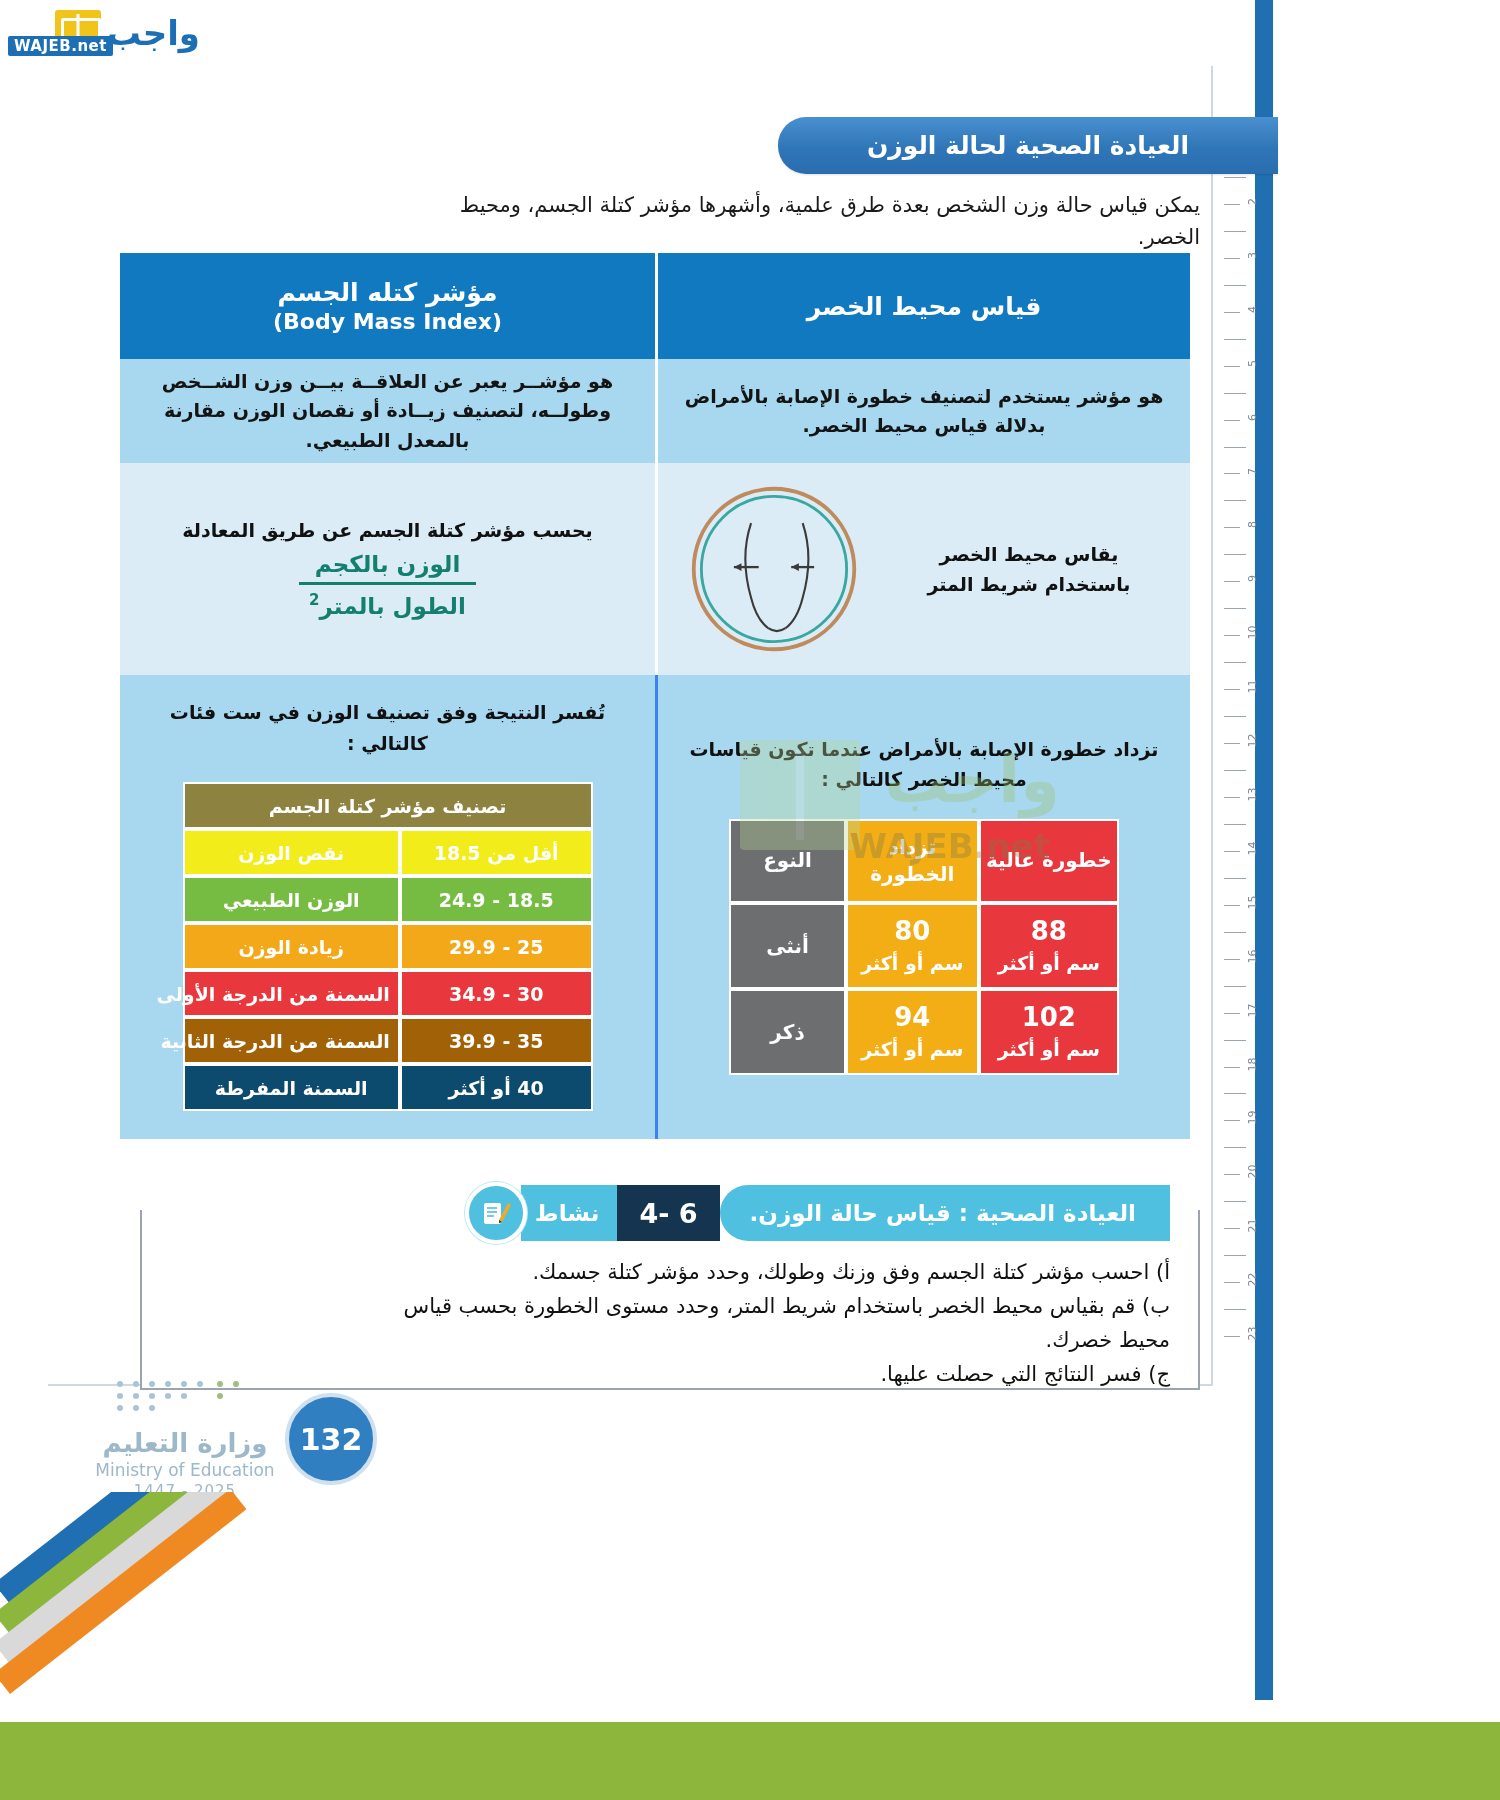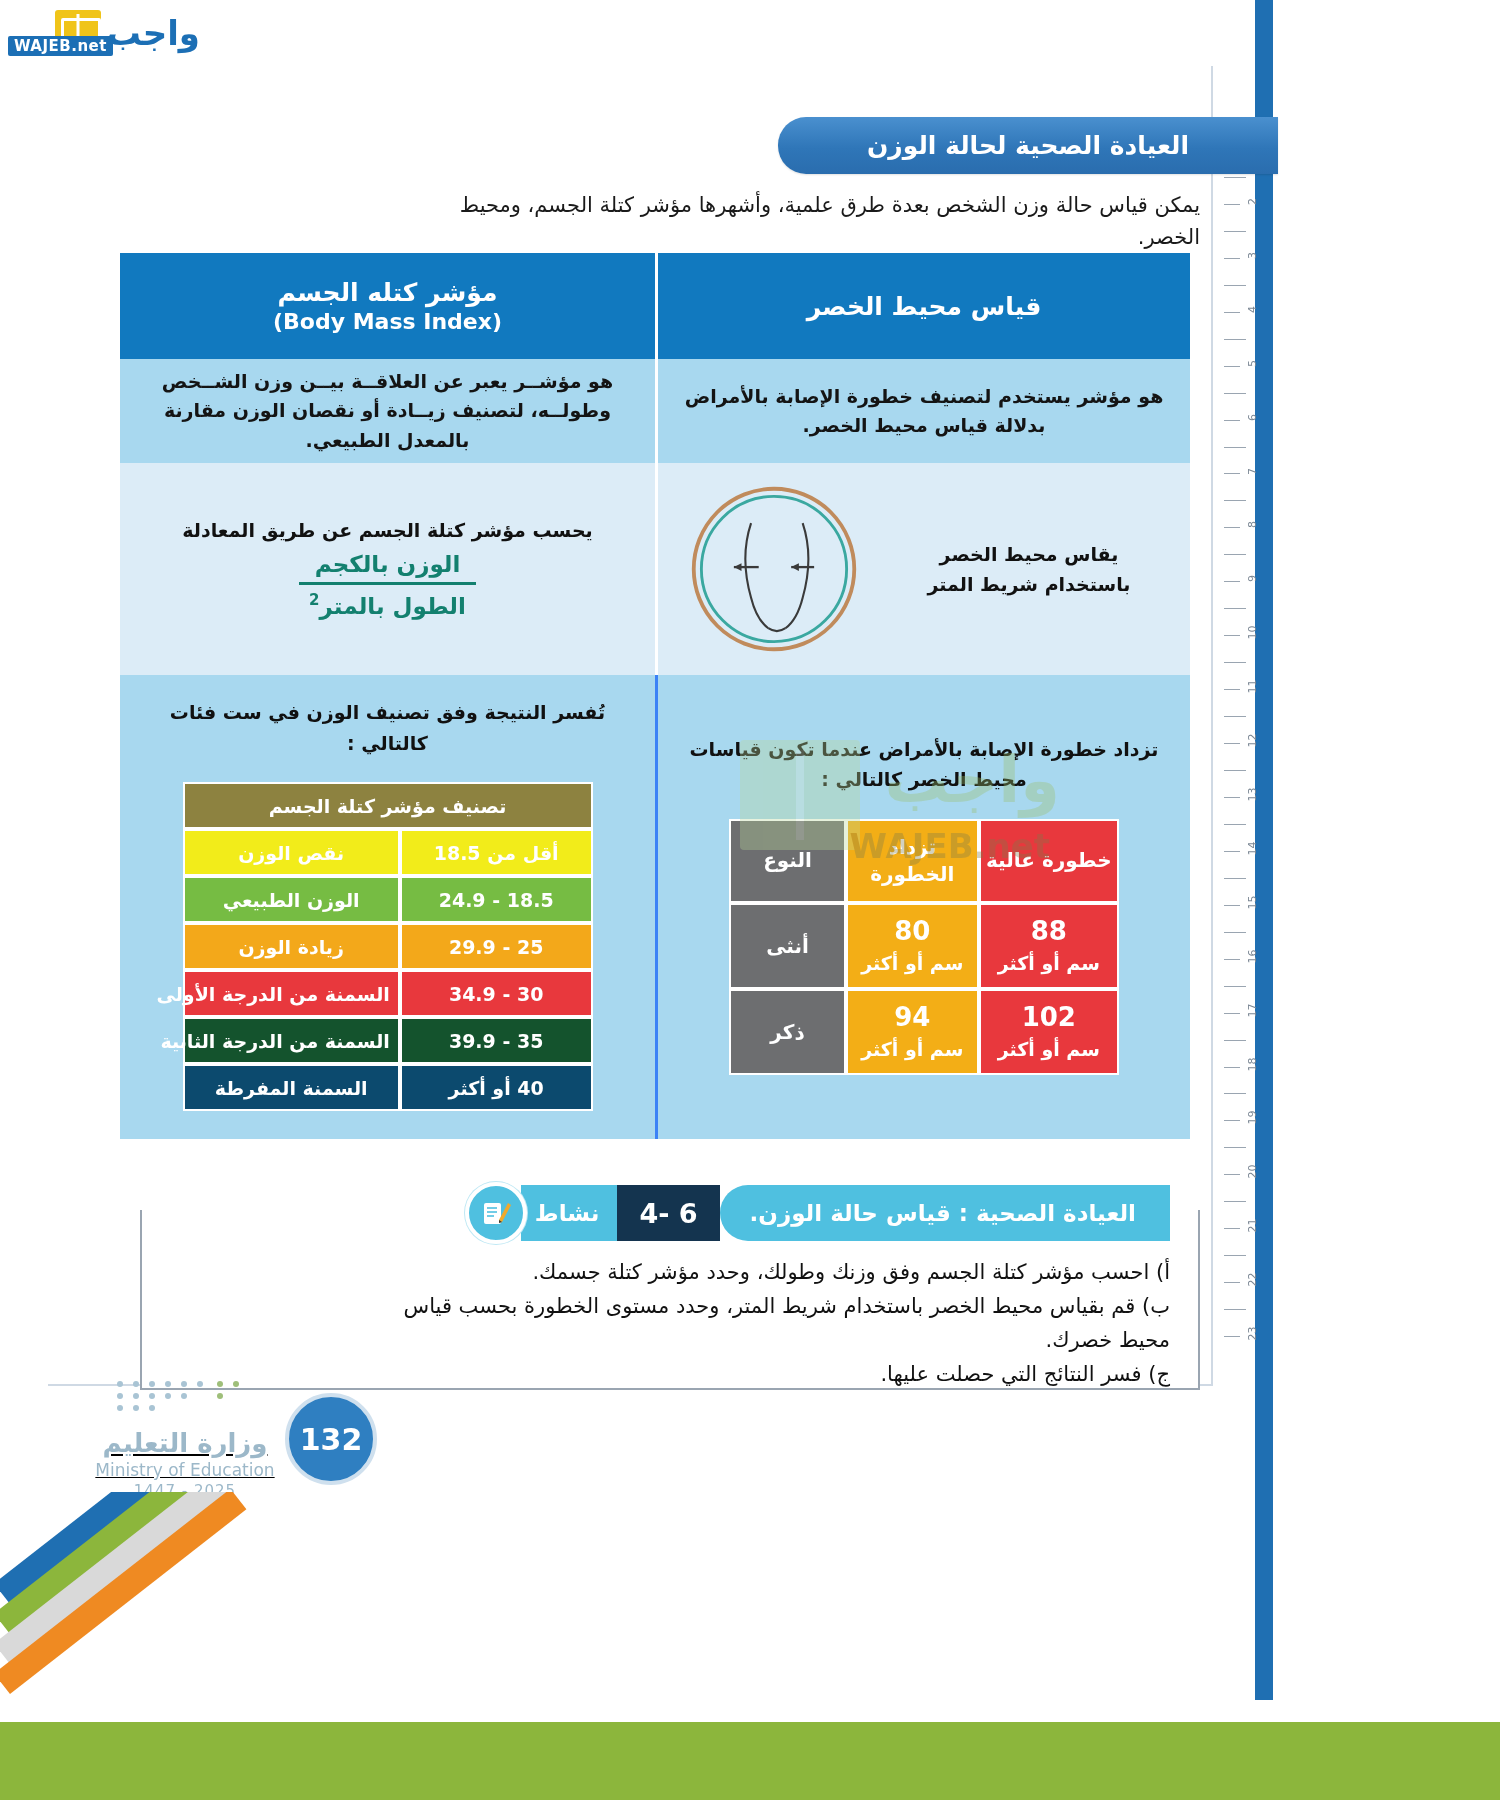--- a/index.html
+++ b/index.html
@@ -179,21 +179,21 @@
     white-space: nowrap;
   }
   .bmi-head {
     background: #8d8240; color: #ffffff;
     font-size: 20px; height: 52px;
   }
   .bmi-r0 { background: #f2ec1a; color: #1a1a1a; }
   .bmi-r1 { background: #76bc43; }
   .bmi-r2 { background: #f3a81a; }
   .bmi-r3 { background: #e8383d; }
-  .bmi-r4 { background: #14532d; }
+  .bmi-r4 { background: #a16207; }
   .bmi-r5 { background: #0c4a6e; }
 
   
   .waist-table {
     border-collapse: separate; border-spacing: 0;
     margin: 0 auto; width: 390px; table-layout: fixed;
   }
   .waist-table td {
     border: 2px solid #ffffff; text-align: center;
     color: #ffffff; font-weight: bold; padding: 6px 4px;
@@ -270,21 +270,21 @@
     line-height: 1.62;
   }
 
   
   .footer-green {
     position: absolute; bottom: 0; left: 0;
     width: 1500px; height: 78px; background: #8cb63c;
   }
   .moe {
     position: absolute; bottom: 300px; right: 1200px;
-    width: 230px; text-align: center; text-decoration: underline;
+    width: 230px; text-align: center;
   }
   .moe-dots { width: 150px; height: 42px; margin: 0 auto 6px auto; }
   .moe-ar {
     font-size: 26px; color: #9cb8c9; font-weight: bold; letter-spacing: 3px;
   }
   .moe-en { font-size: 17px; color: #9cb8c9; margin-top: 2px; }
   .moe-yr { font-size: 15px; color: #9cb8c9; margin-top: 2px; letter-spacing: 1px; }
 
   .page-badge {
     position: absolute; bottom: 315px; left: 285px;

